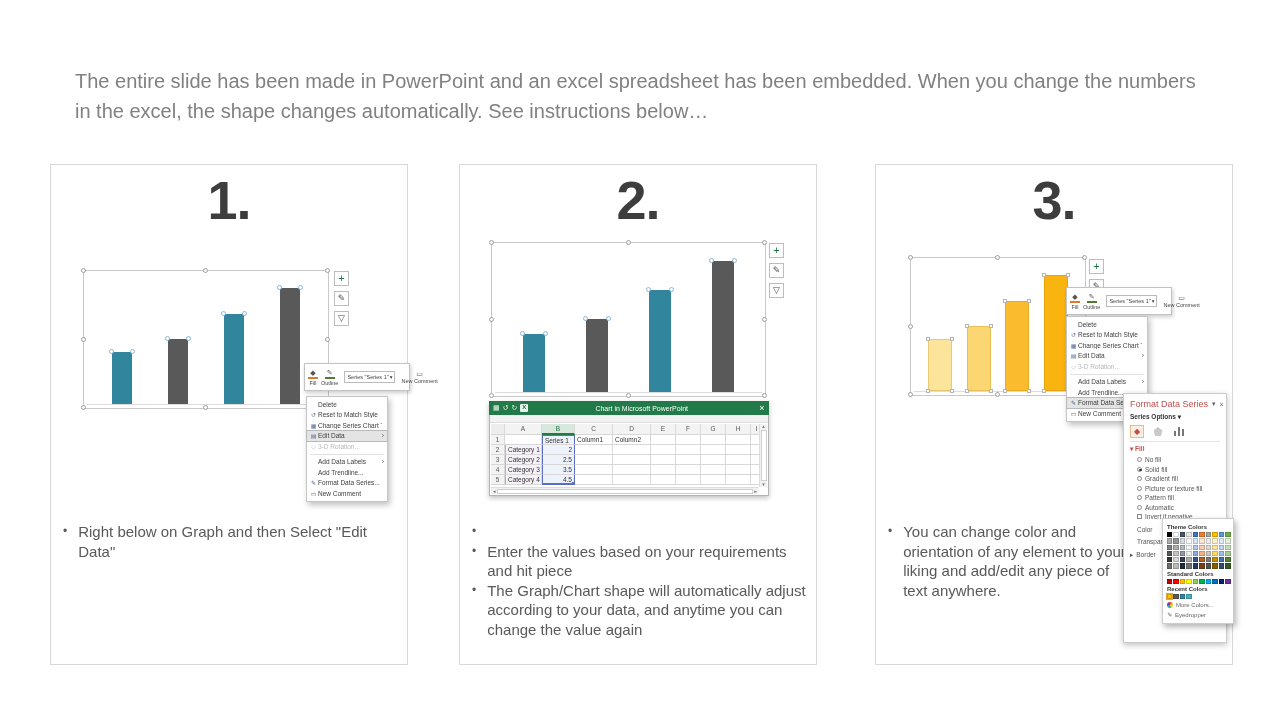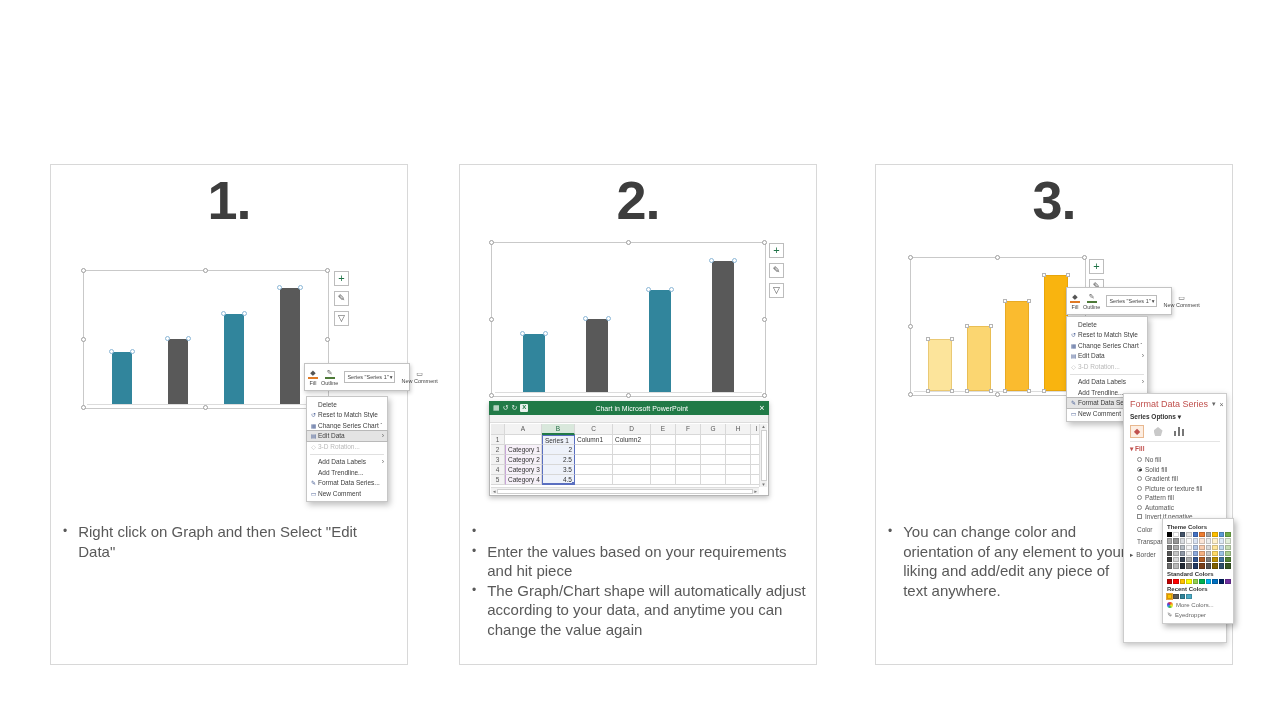--- a/index.html
+++ b/index.html
@@ -166,20 +166,21 @@
   .bullets { position:absolute; left:12px; top:357px; list-style:none; }
   #panel1 .bullets { width:326px; } #panel2 .bullets { width:340px; } #panel3 .bullets { width:240px; }
   .bullets li { display:flex; gap:11px; font-size:15px; line-height:19.5px; color:#595959; }
   .bullets .b { flex:none; font-size:12px; line-height:19.5px; }
 </style>
 </head>
 <body>
 
 <div class="slide">
 
+  <div class="subtitle">The entire slide has been made in PowerPoint and an excel spreadsheet has been embedded. When you change the numbers in the excel, the shape changes automatically. See instructions below…</div>
 
   <section class="panel" id="panel1">
     <div class="step-num">1.</div>
 
     <div class="chart-frame">
       <div class="plot">
           <div class="bar" style="height: 52px; background: rgb(49, 133, 156);">
             <span class="bh dot tl"></span>
             <span class="bh dot tr"></span>
           </div>
@@ -281,21 +282,21 @@
         <div class="mi">
           <span class="mic">▭</span>
           <span class="mil">New Comment</span>
           <span class="mia"></span>
         </div>
       </div>
 
     <ul class="bullets">
       <li>
           <span class="b">•</span>
-          <span>Right click on Graph and then Select "Edit Data"</span>
+          <span>Right below on Graph and then Select "Edit Data"</span>
         </li>
     </ul>
   </section>
 
   <section class="panel" id="panel2">
     <div class="step-num">2.</div>
 
     <div class="chart-frame">
       <div class="plot">
           <div class="bar" style="height: 58px; background: rgb(49, 133, 156);">

